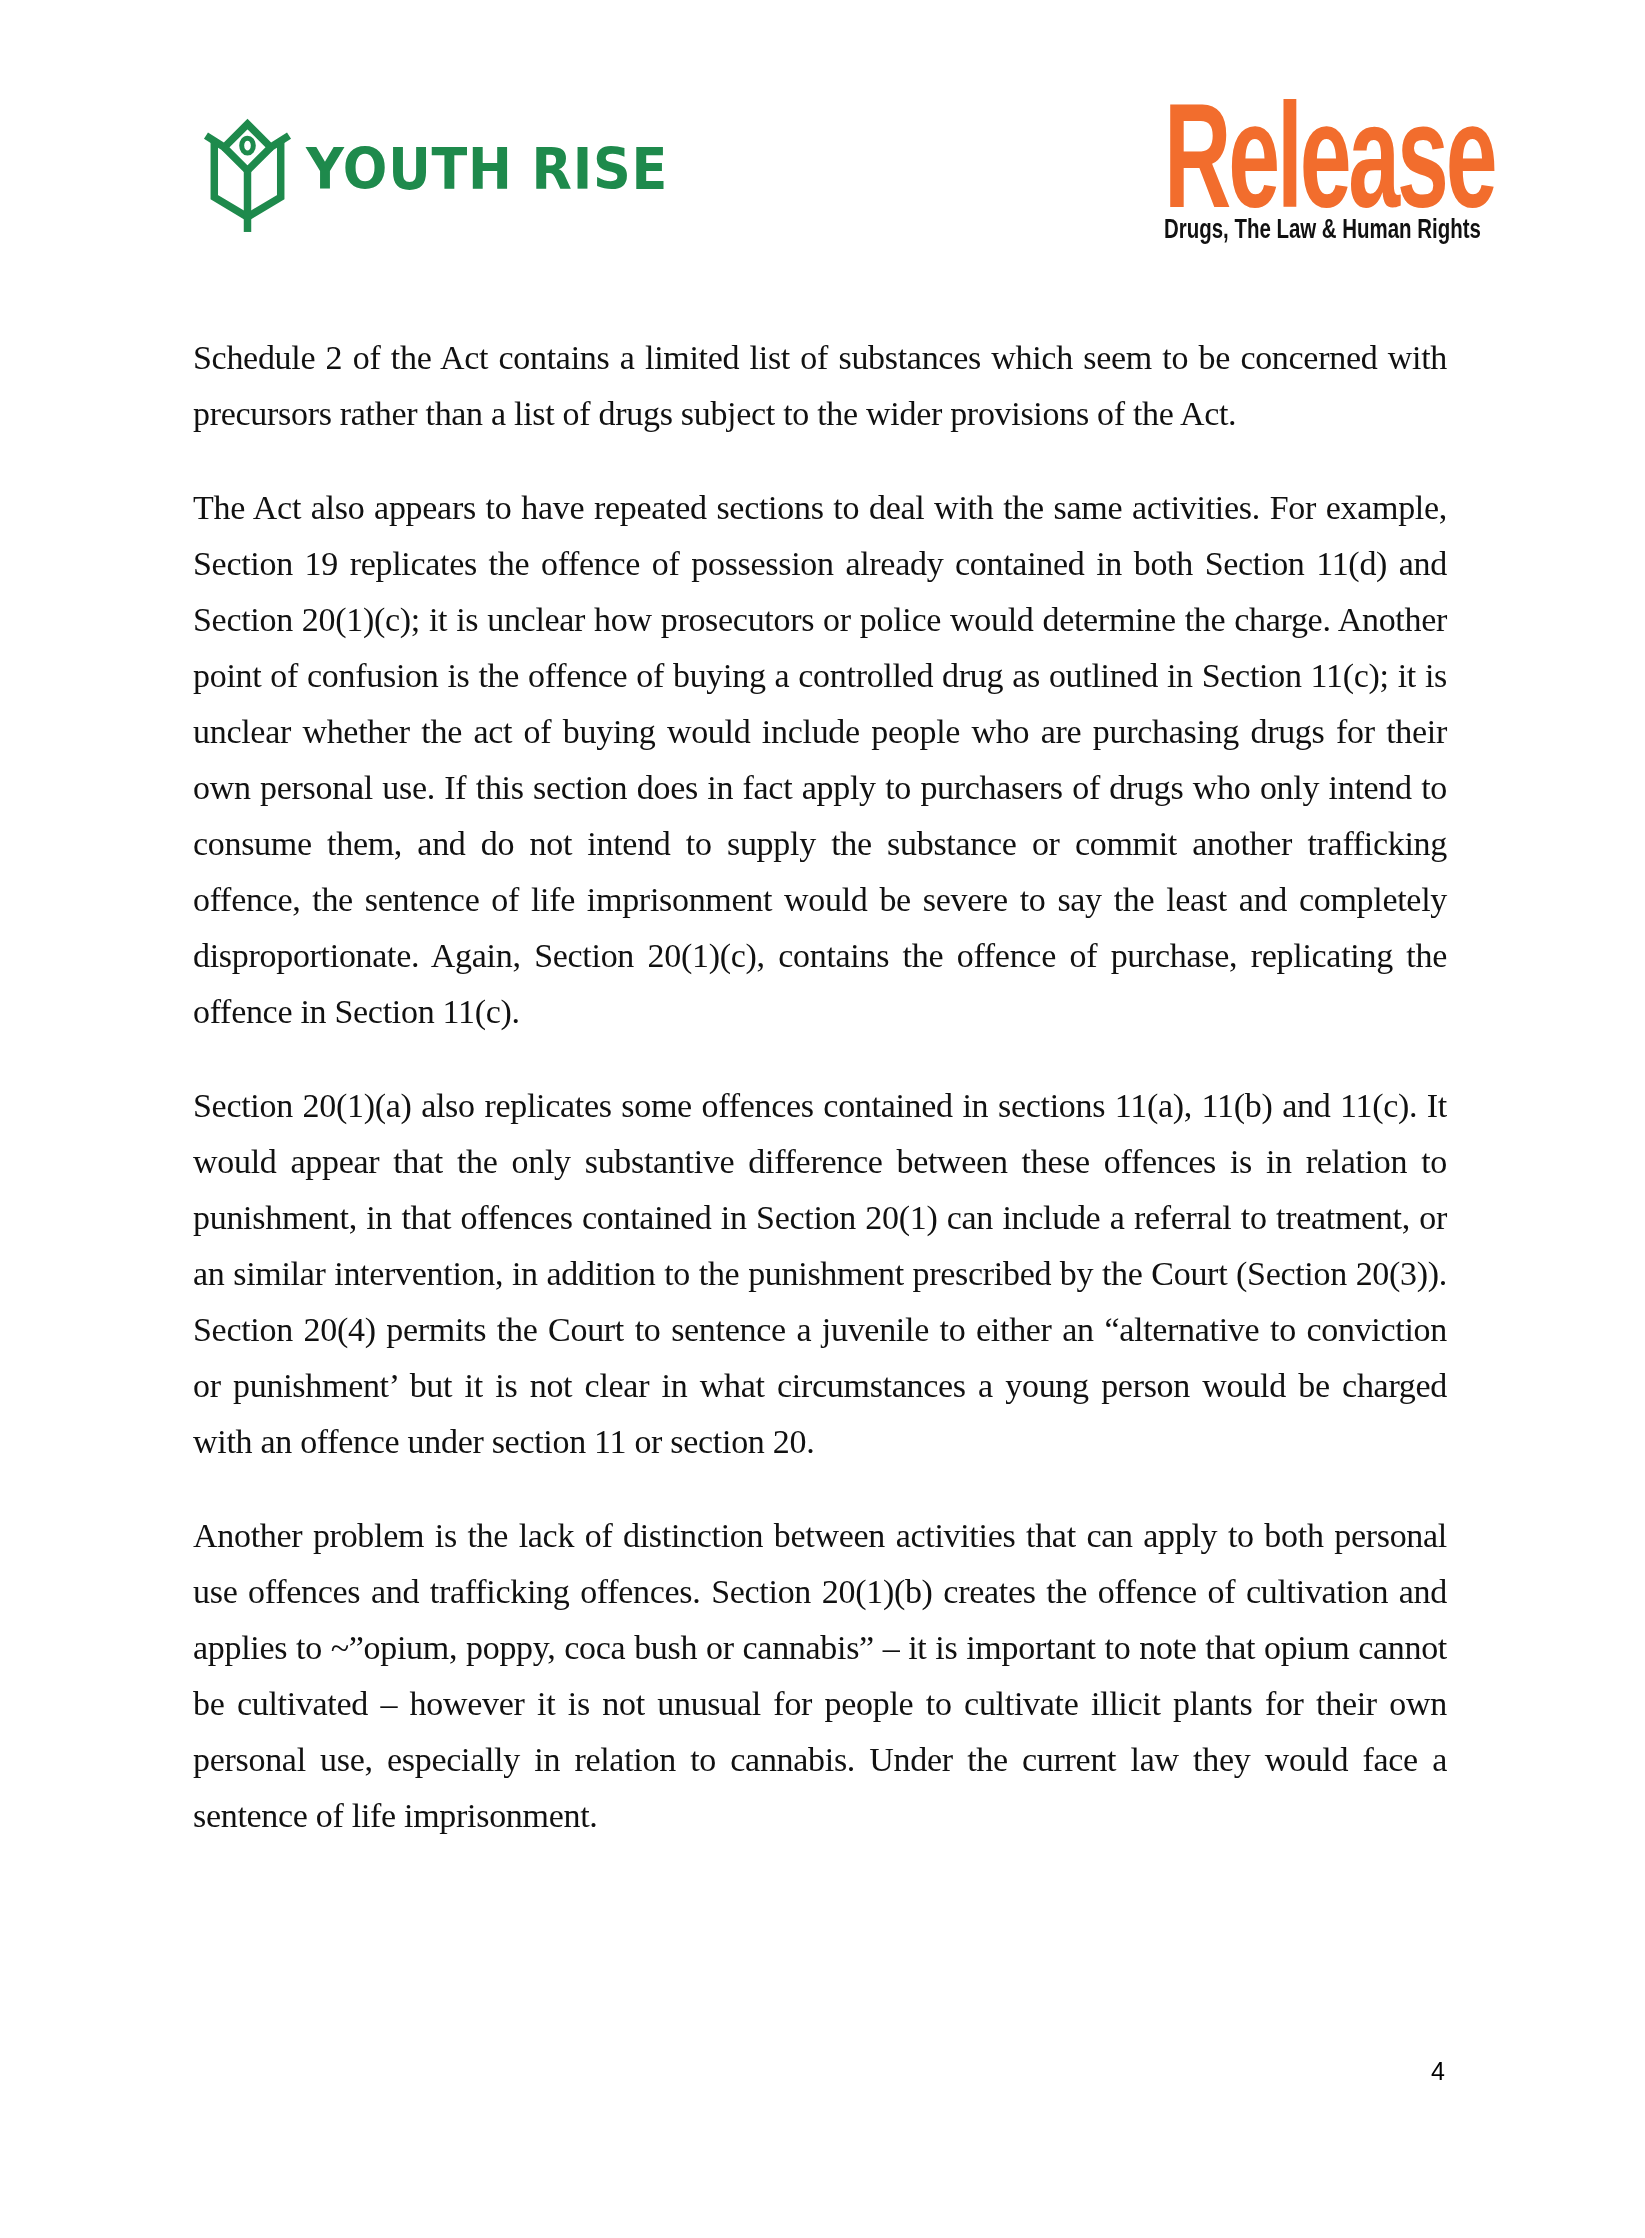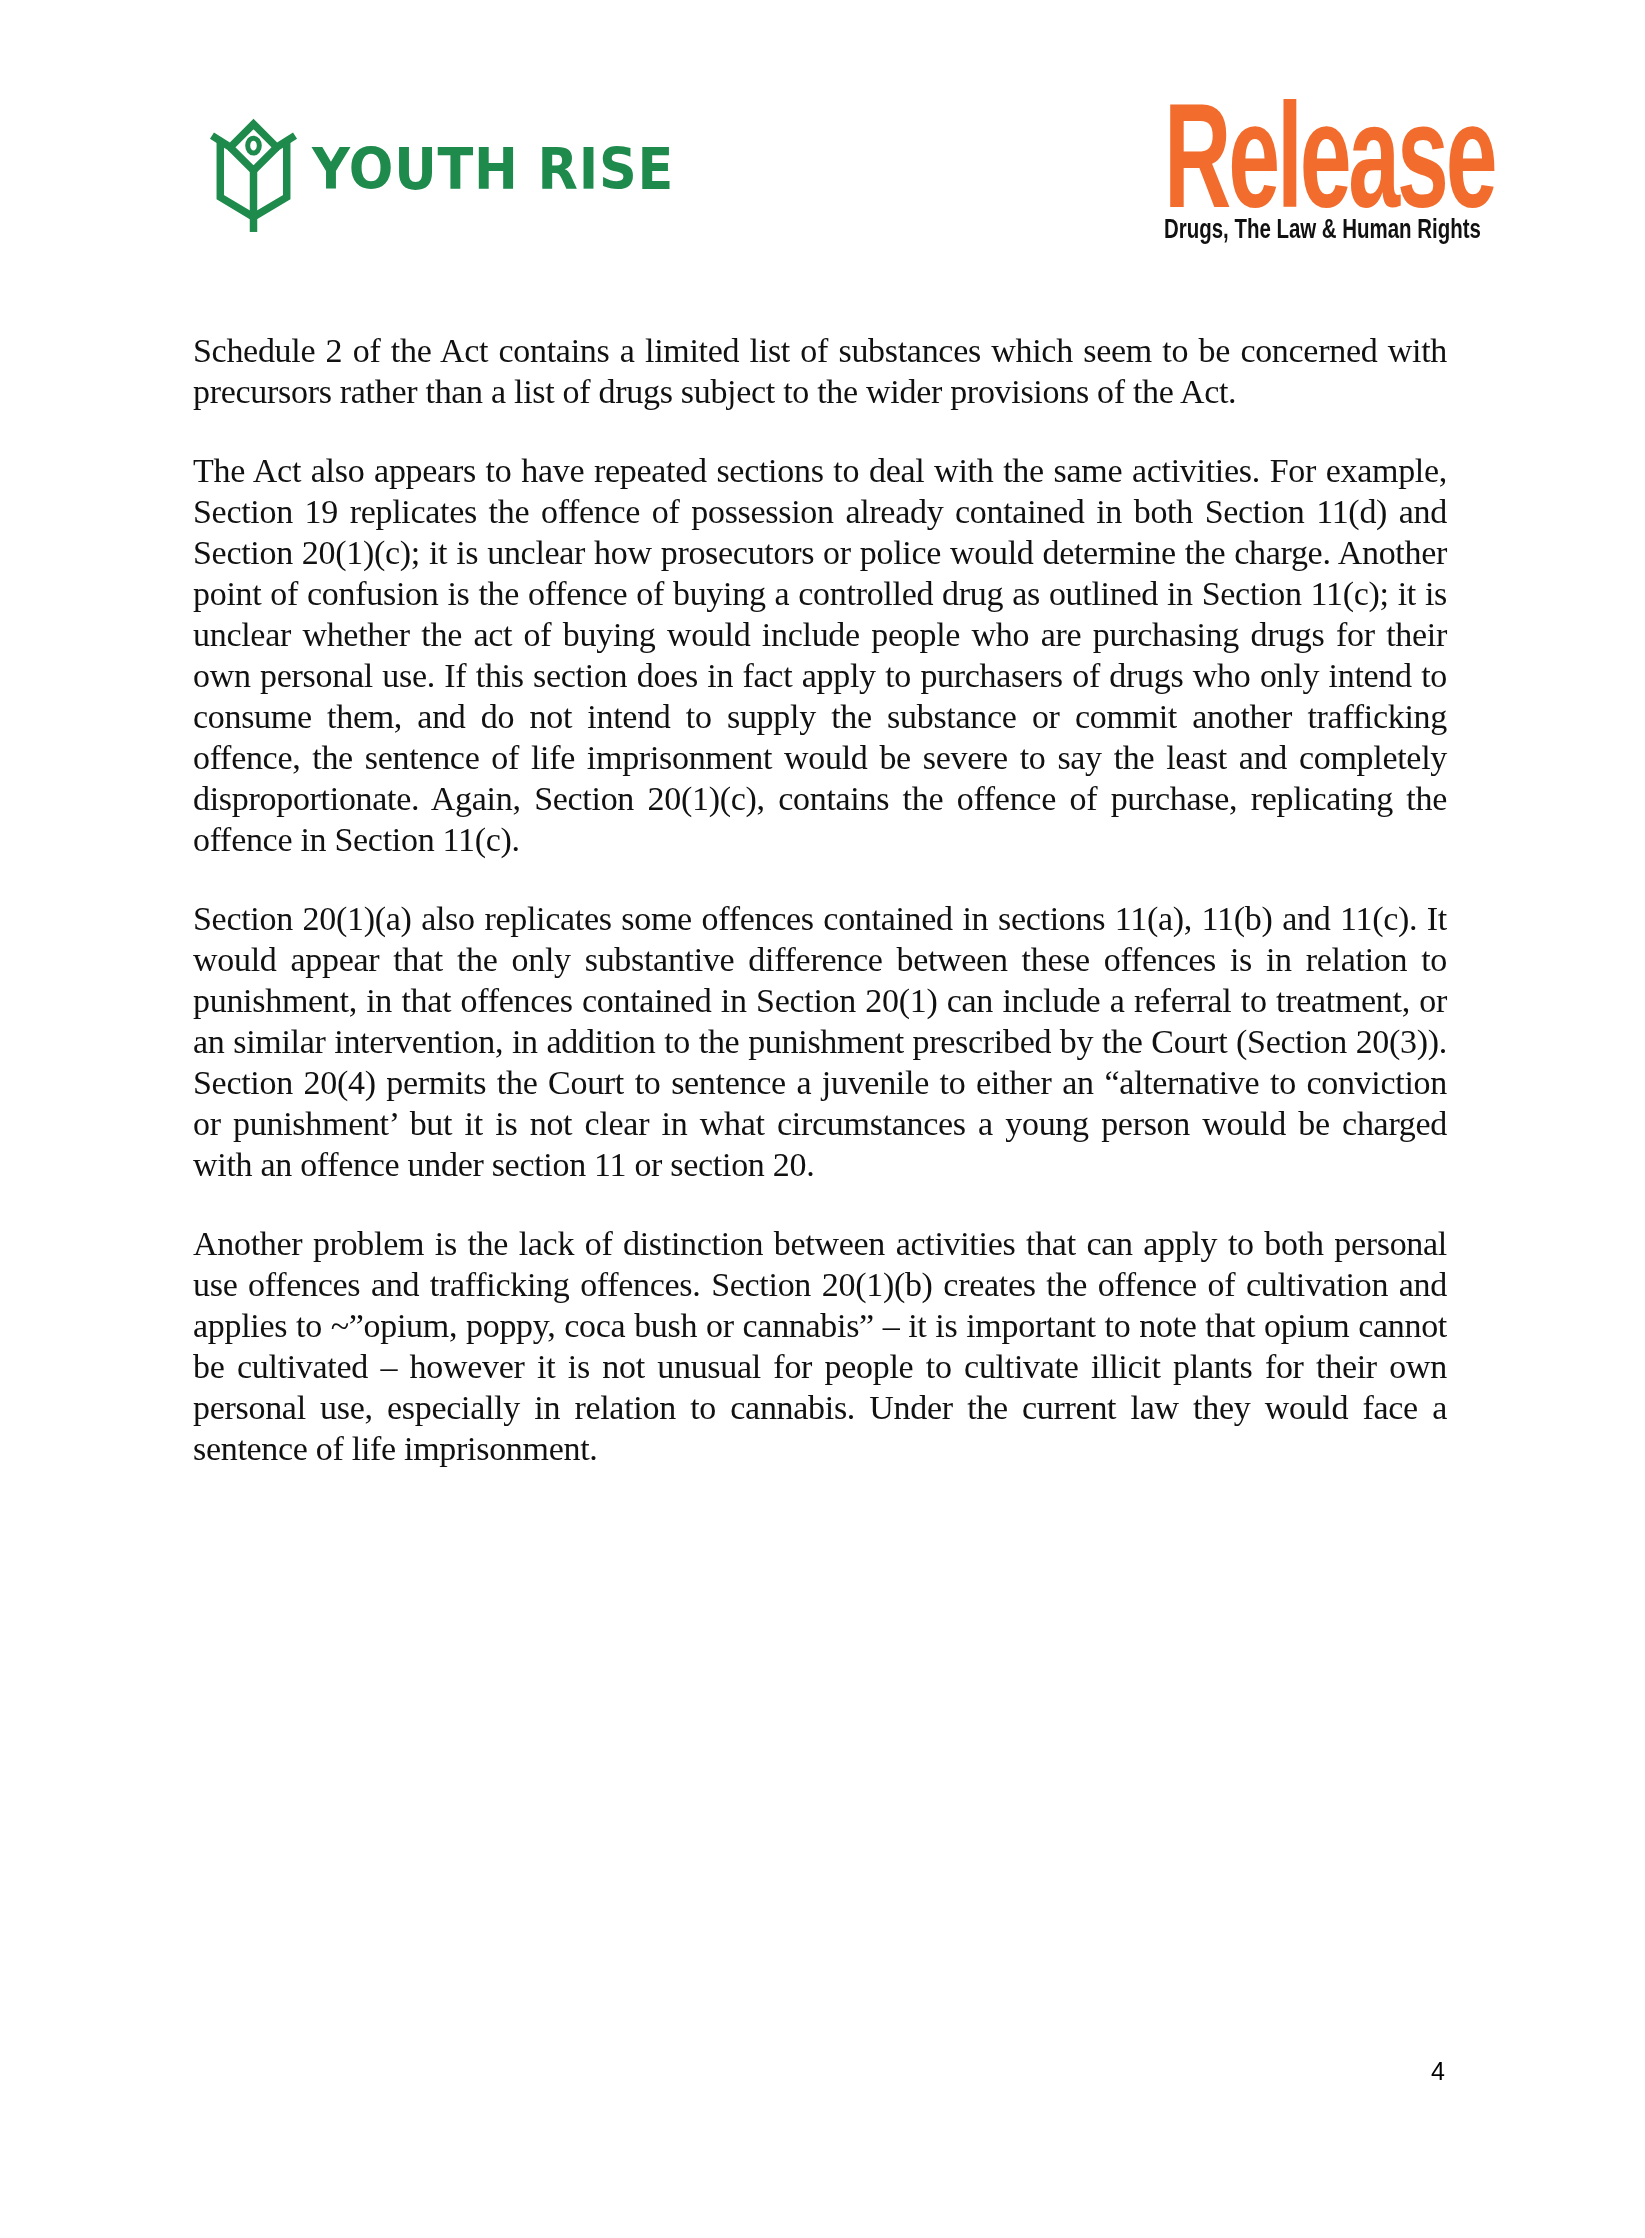--- a/index.html
+++ b/index.html
@@ -17,21 +17,21 @@
     }
     .page-header {
       position: absolute;
       left: 0;
       top: 0;
       width: 1646px;
       height: 284px;
     }
     .logo-youthrise {
       position: absolute;
-      left: 207px;
+      left: 201px;
       top: 117px;
       display: flex;
       align-items: center;
       height: 117px;
     }
     .logo-youthrise svg {
       width: 93px;
       height: 117px;
       display: block;
     }
@@ -81,21 +81,21 @@
     }
     .content {
       position: absolute;
       left: 193px;
       top: 330px;
       width: 1254px;
     }
     .content p {
       margin: 0 0 38px 0;
       font-size: 34px;
-      line-height: 41px;
+      line-height: 56px;
       text-align: justify;
       text-justify: inter-word;
       letter-spacing: -0.3px;
     }
     .content p.last-para {
       text-align: justify;
       text-align-last: left;
     }
     .page-number {
       position: absolute;

